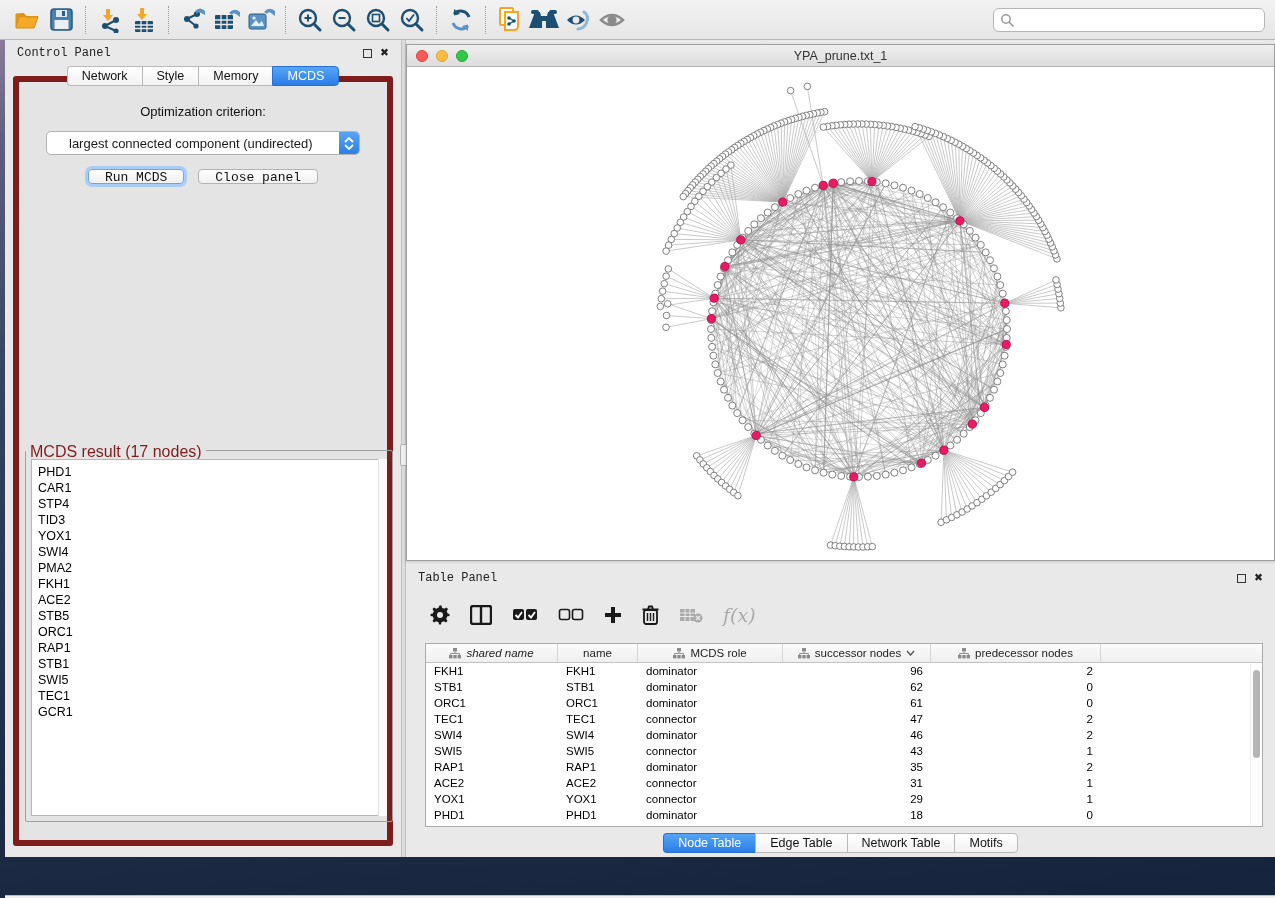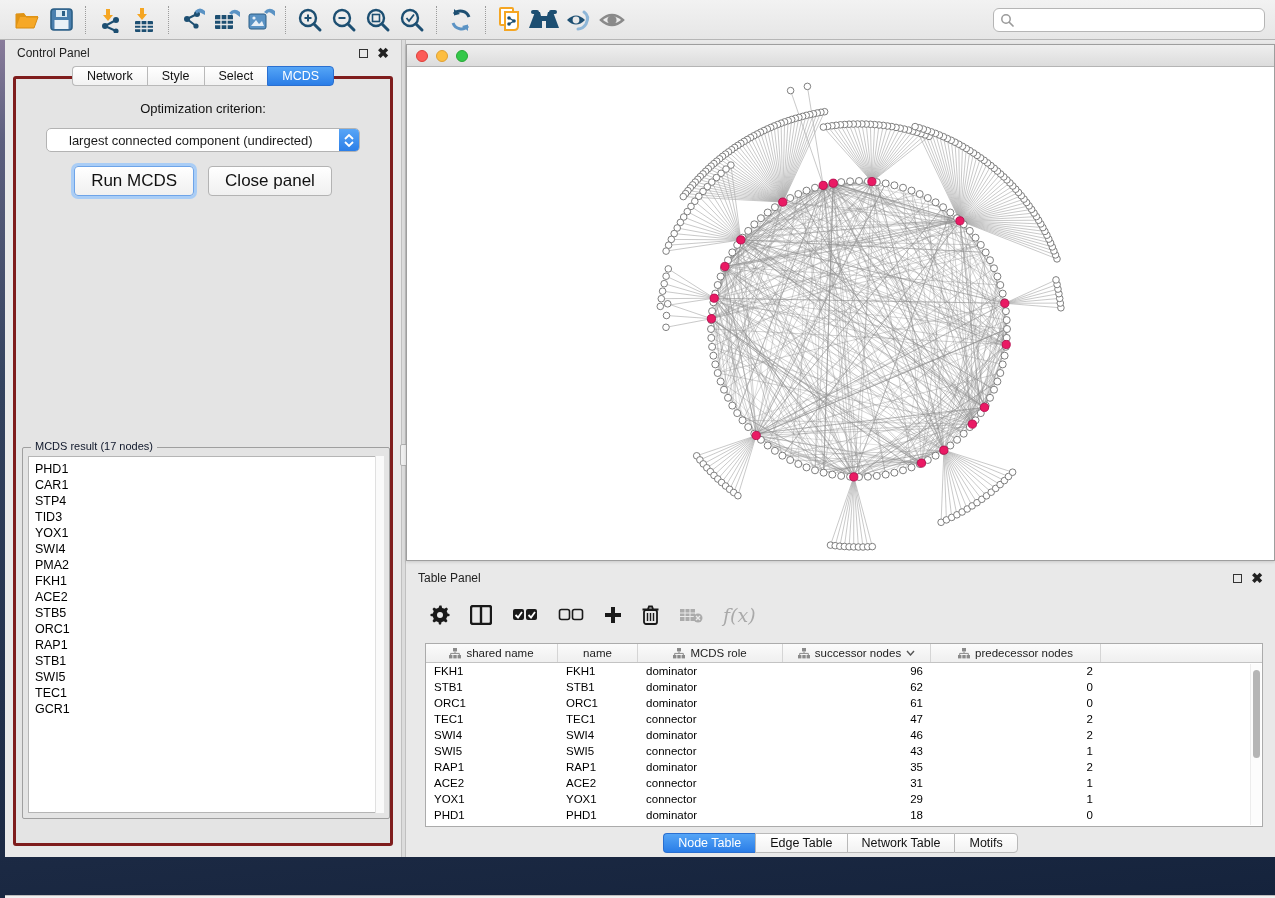--- a/index.html
+++ b/index.html
@@ -17,63 +17,63 @@
   }
   .tb-btn { width:34px; height:32px; display:flex; align-items:center; justify-content:center; border:none; background:transparent; cursor:pointer; }
   .tb-sep { width:1px; height:28px; margin:0 7px; border-left:1px dotted #9c9c9c; }
   .tb-search { margin-left:auto; width:272px; height:24px; background:#fff; border:1px solid #b5b5b5; border-radius:6px; display:flex; align-items:center; padding:0 6px; }
   .tb-search input { border:none; outline:none; flex:1; font-size:12px; font-family:"Liberation Sans",sans-serif; background:transparent; }
 
   .app-body { position:absolute; left:5px; top:40px; width:1270px; height:817px; background:#e9e9e9; }
 
   
   .control-panel { position:absolute; left:0; top:0; width:396px; height:817px; background:#e9e9e9; }
-  .panel-titlebar { height:26px; display:flex; align-items:center; padding:0 12px; }
+  .panel-titlebar { height:26px; display:flex; align-items:center; padding:0 12px;font-family:Liberation Mono, monospace; }
   .panel-title { font-size:12px; color:#222; }
   .panel-ctrls { margin-left:auto; display:flex; gap:9px; align-items:center; }
   .float-box { width:9px; height:9px; border:1.6px solid #333; display:inline-block; cursor:pointer; }
   .close-x { font-size:14px; font-weight:bold; color:#222; line-height:9px; cursor:pointer; }
 
   .seg-tabs { display:flex; justify-content:center; position:relative; z-index:3; }
   .seg-tab {
     height:20px; padding:0 14px; background:linear-gradient(#ffffff,#f2f2f2);
     border:1px solid #b9b9b9; border-right:none; font-size:12.5px;
     display:flex; align-items:center; cursor:pointer; color:#111;
   }
   .seg-tab:first-child { border-radius:4px 0 0 4px; }
   .seg-tab:last-child { border-radius:0 4px 4px 0; border-right:1px solid #b9b9b9; }
   .seg-tab.sel { background:linear-gradient(#55a5f6,#2a7de7); color:#fff; border-color:#2a6fd0; }
 
   .cp-content {
     position:absolute; left:8px; top:36px; width:380px; height:770px;
-    background:#e4e4e4; border:3px solid #7f1d1d; border-radius:3px;
+    background:#e4e4e4; border:6px solid #7f1d1d; border-radius:3px;
   }
   .opt-label { text-align:center; font-size:13px; margin-top:22px; color:#111; }
   .select-box {
     margin:12px auto 0; width:314px; height:24px; background:#fff;
     border:1px solid #b3b3b3; border-radius:5px; display:flex; align-items:center;
     cursor:pointer; overflow:hidden;padding-left:12px;
   }
   .select-box .val { flex:1; padding-left:10px; font-size:13px; white-space:nowrap; }
   .stepper { width:20px; height:24px; background:linear-gradient(#5aa7f7,#2a7de7); display:flex; flex-direction:column; align-items:center; justify-content:center; gap:1px; }
   .stepper svg { display:block; }
   .btn-row { display:flex; justify-content:center; gap:14px; margin-top:14px; }
   .push-btn {
-    height:30px; padding:0 16px; background:linear-gradient(#ffffff,#f0f0f0);
-    border:1px solid #b3b3b3; border-radius:4px; font-size:17px; font-family:Liberation Sans, sans-serif;
+    height:15px; padding:0 16px; background:linear-gradient(#ffffff,#f0f0f0);
+    border:1px solid #b3b3b3; border-radius:4px; font-size:13px; font-family:Liberation Mono, monospace;
     color:#111; cursor:pointer;
   }
   .push-btn.focused { box-shadow:0 0 0 3px #a9cdf6; border-color:#6ea4e8; }
 
   .result-group {
     position:absolute; left:6px; top:368px; width:368px; height:372px;
     border:1px solid #9f9f9f; border-radius:2px;
   }
   .result-legend {
-    position:absolute; top:-8px; left:8px; background:#e4e4e4; padding:0 4px; font-size:11px; color:#0f172a;
+    position:absolute; top:-8px; left:0; background:#e4e4e4; padding:0 4px; font-size:16px; color:#7f1d1d;
   }
   .result-list {
     position:absolute; left:5px; top:8px; right:5px; bottom:5px; background:#fff;
     border:1px solid #b5b5b5; overflow:hidden; padding:4px 0 0 6px;
   }
   .result-item { font-size:12.5px; line-height:16px; color:#000; }
   .result-scroll { position:absolute; right:5px; top:8px; bottom:5px; width:9px; background:#fafafa; border-left:1px solid #e0e0e0; }
 
   
   .v-divider { position:absolute; left:396px; top:0; width:5px; height:817px; background:#dcdcdc; border-left:1px solid #c0c0c0; border-right:1px solid #c0c0c0; cursor:col-resize; }
@@ -276,21 +276,21 @@
     <div class="panel-titlebar">
       <span class="panel-title">Control Panel</span>
       <span class="panel-ctrls">
         <span class="float-box"></span>
         <span class="close-x">✖</span>
       </span>
     </div>
     <div class="seg-tabs" id="cp-tabs">
         <button class="seg-tab">Network</button>
         <button class="seg-tab">Style</button>
-        <button class="seg-tab">Select</button>
+        <button class="seg-tab">Memory</button>
         <button class="seg-tab sel">MCDS</button>
       </div>
     <div class="cp-content">
       <div class="opt-label">Optimization criterion:</div>
       <div class="select-box">
         <span class="val">largest connected component (undirected)</span>
         <span class="stepper">
           <svg width="10" height="6" viewBox="0 0 10 6">
               <path d="M1 5 L5 1 L9 5" fill="none" stroke="#fff" stroke-width="1.8"></path>
             </svg>
@@ -327,20 +327,21 @@
       </div>
     </div>
   </div>
 
   <div class="v-divider">
       <span class="grip"></span>
     </div>
 
   <div class="network-window">
     <div class="net-titlebar">
+      <span class="net-title">YPA_prune.txt_1</span>
       <span class="lights">
         <span class="light red"></span>
         <span class="light yellow"></span>
         <span class="light green"></span>
       </span>
     </div>
     <svg class="net-canvas" id="net-canvas" viewBox="0 0 867 493">
         <line x1="304.4" y1="251.7" x2="260.7" y2="236.8" stroke="#aeaeae" stroke-width="0.7" opacity="0.95"></line>
         <line x1="304.4" y1="251.7" x2="259.5" y2="248.5" stroke="#aeaeae" stroke-width="0.7" opacity="0.95"></line>
         <line x1="304.4" y1="251.7" x2="259.0" y2="260.3" stroke="#aeaeae" stroke-width="0.7" opacity="0.95"></line>
@@ -1369,21 +1370,21 @@
             <path d="M17 9 L21 13 M21 9 L17 13" stroke="#e9e9e9" stroke-width="1.4"></path>
         </svg>
       </button>
       <button class="tp-btn disabled">
         <span style="font-family:'DejaVu Serif',serif; font-style:italic; font-size:19px; color:#a9a9a9;">f(x)</span>
       </button>
     </div>
 
     <div class="node-table">
       <div class="nt-header" id="nt-header">
-          <div class="nt-hcell" style="width: 132px;">
+          <div class="nt-hcell" style="width: 132px; font-style: italic;">
             <svg width="12" height="11" viewBox="0 0 12 11">
               <g fill="#8a8a8a">
                 <rect x="4" y="0" width="4" height="3.4"></rect>
                 <rect x="0" y="7" width="3.4" height="3.4"></rect>
                 <rect x="4.3" y="7" width="3.4" height="3.4"></rect>
                 <rect x="8.6" y="7" width="3.4" height="3.4"></rect>
               </g>
               <path d="M6 3.4 V5.4 M1.7 7 V5.4 H10.3 V7" stroke="#8a8a8a" stroke-width="1" fill="none"></path>
             </svg>
             <span>shared name</span>

